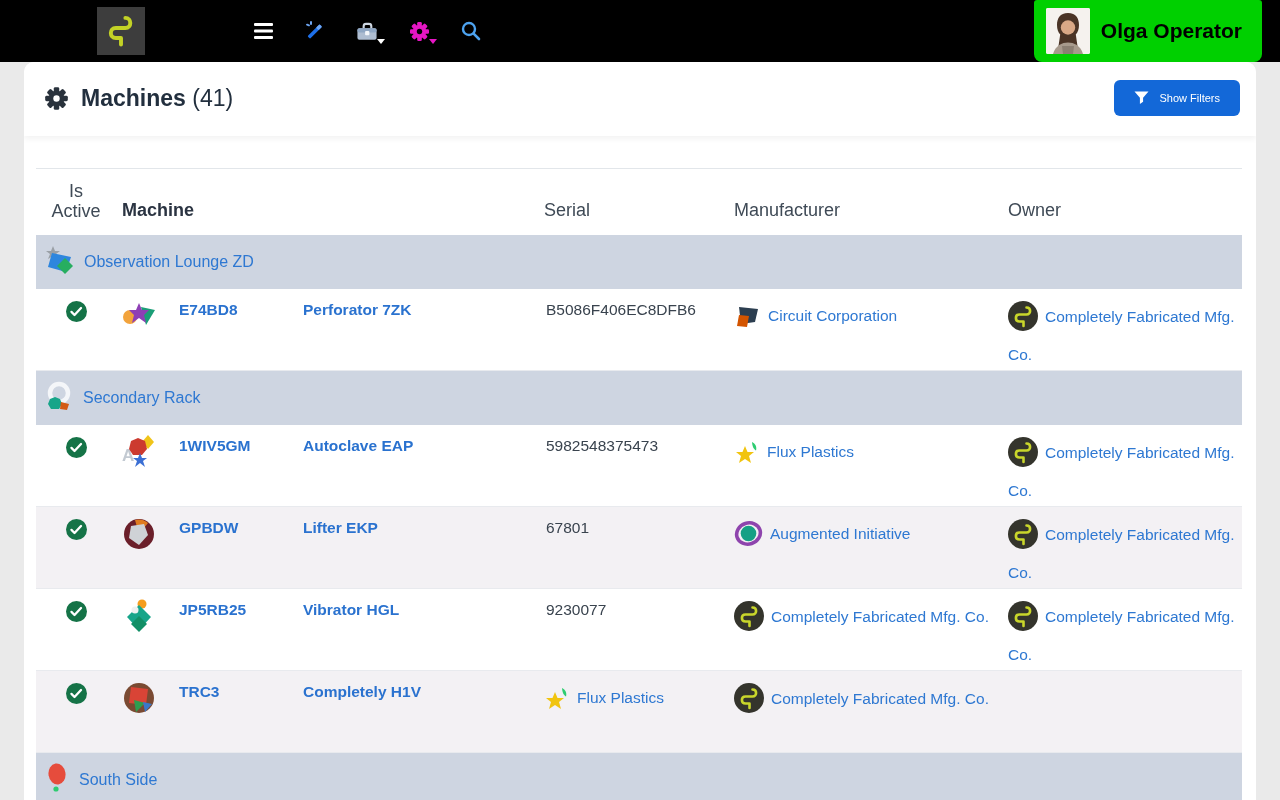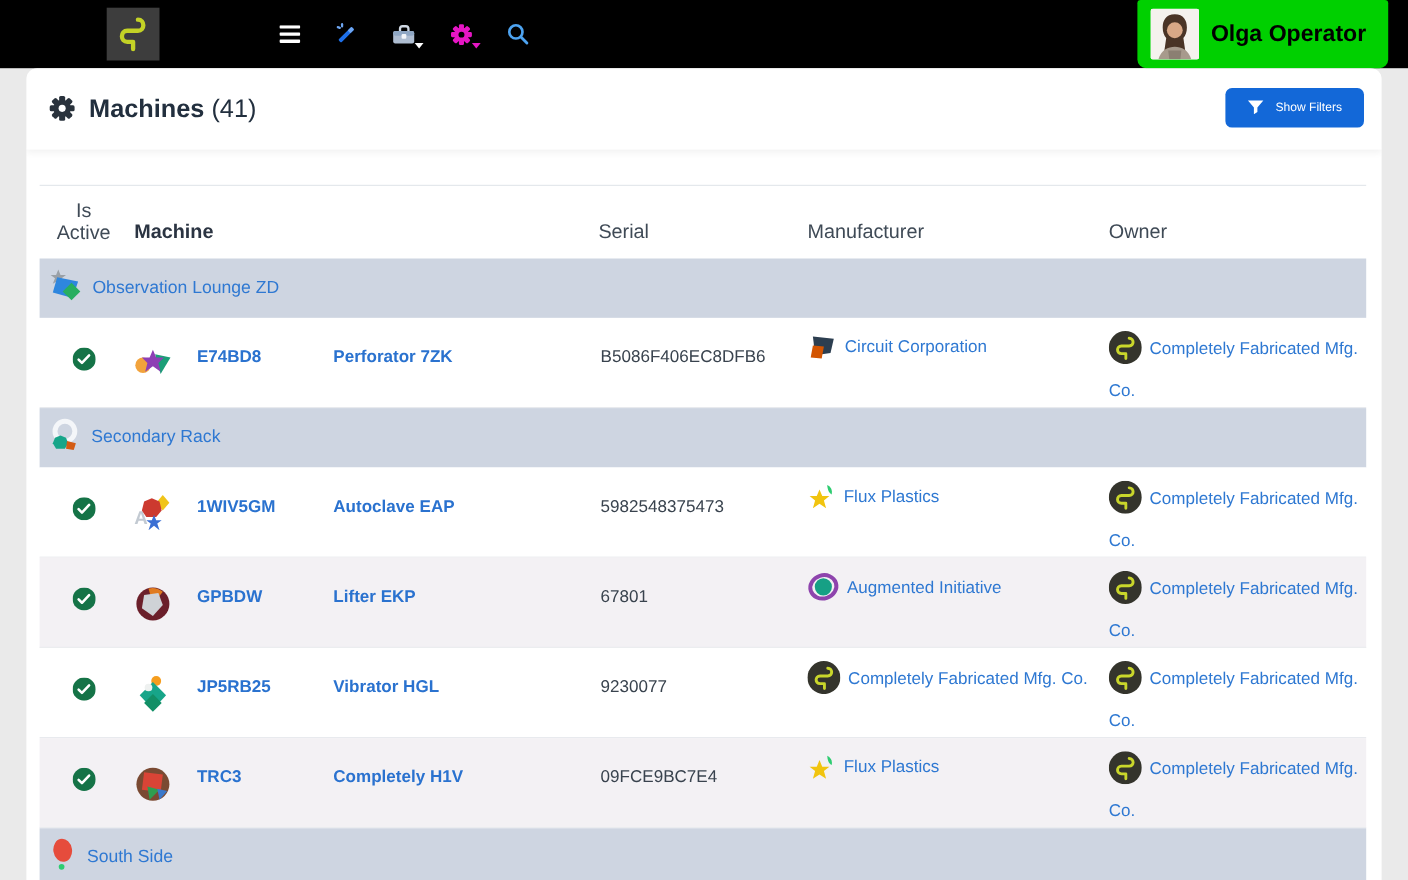--- a/index.html
+++ b/index.html
@@ -38,21 +38,21 @@
   .grid-table { border-top:1px solid #e2e6ea; }
   .trow, .thead-row { display:grid; grid-template-columns:80px 428px 190px 274px 266px; }
   .thead-row { align-items:end; padding:12px 0 14px 0; color:#3f4a56; font-size:18px; }
   .th-center { text-align:center; line-height:20px; }
   .th-machine { font-weight:700; color:#2b3442; padding-left:6px; }
   .group-row { display:flex; align-items:center; min-height:54px; background:#ced5e1;
                padding-left:8px; gap:9px; cursor:pointer; }
   .group-label { color:#2e78d2; font-size:16px; }
   .mrow { min-height:82px; border-bottom:1px solid #e8eaee; background:#fff; }
   .mrow.alt { background:#f3f1f4; }
-  .cell { padding-top:27px; font-size:15.5px; color:#39434e; }
+  .cell { padding-top:12px; font-size:15.5px; color:#39434e; }
   .cell-active { display:flex; justify-content:center; }
   .cell-machine { display:flex; align-items:flex-start; padding-left:5px; }
   .micon { width:36px; flex:none; margin-right:22px; margin-top:-3px; }
   .mcode { width:124px; flex:none; }
   .mlink { color:#2a72cf; font-weight:700; text-decoration:none; }
   .cell-serial { padding-left:2px; }
   .cell-mfr, .cell-owner { line-height:29px; padding-right:18px; padding-top:12px; }
   .entity-link { color:#2e78d2; text-decoration:none; }
   .mini-icon { display:inline-block; vertical-align:-9px; margin-right:7px; }
 </style>
@@ -297,21 +297,20 @@
             <div class="cell cell-machine">
               <span class="micon"><svg width="36" height="36" viewBox="0 0 36 36">
                   <circle cx="18" cy="18" r="15" fill="#7a4a32"></circle>
                   <polygon points="10,7 27,9 25,25 8,23" fill="#d94436"></polygon>
                   <polygon points="13,20 24,23 15,32" fill="#2e9e4f"></polygon>
                   <polygon points="22,22 31,24 24,32" fill="#3a78c9"></polygon>
                 </svg></span>
               <span class="mcode"><a href="#" class="mlink">TRC3</a></span>
               <span><a href="#" class="mlink">Completely H1V</a></span>
             </div>
-            <div class="cell cell-serial">09FCE9BC7E4</div>
             <div class="cell cell-mfr"><a href="#" class="entity-link"><span class="mini-icon"><svg width="26" height="26" viewBox="0 0 26 26">
                     <path d="M18 2 c3.5 1.5 5 5 4 8.5 c-2.2 -1.2 -3.6 -3.5 -4 -8.5" fill="#2ecc71"></path>
                     <polygon points="11,6 13.5,12 20,12 15,16 17,23 11,19 5,23 7,16 2,12 8.5,12" fill="#f1c40f"></polygon>
                   </svg></span><span class="ename">Flux Plastics</span></a></div>
             <div class="cell cell-owner"><a href="#" class="entity-link"><span class="mini-icon"><svg width="30" height="30" viewBox="0 0 30 30">
                     <circle cx="15" cy="15" r="15" fill="#34342c"></circle>
                     <path d="M18.5 6.5 c4.8 0 4.8 7 0 7 h-7 c-4.8 0 -4.8 7 0 7 h4 v4.5" stroke="#c9d62b" stroke-width="2.6" fill="none" stroke-linecap="round" stroke-linejoin="round"></path>
                   </svg></span><span class="ename">Completely Fabricated Mfg. Co.</span></a></div>
           </div>
           <div class="group-row">

